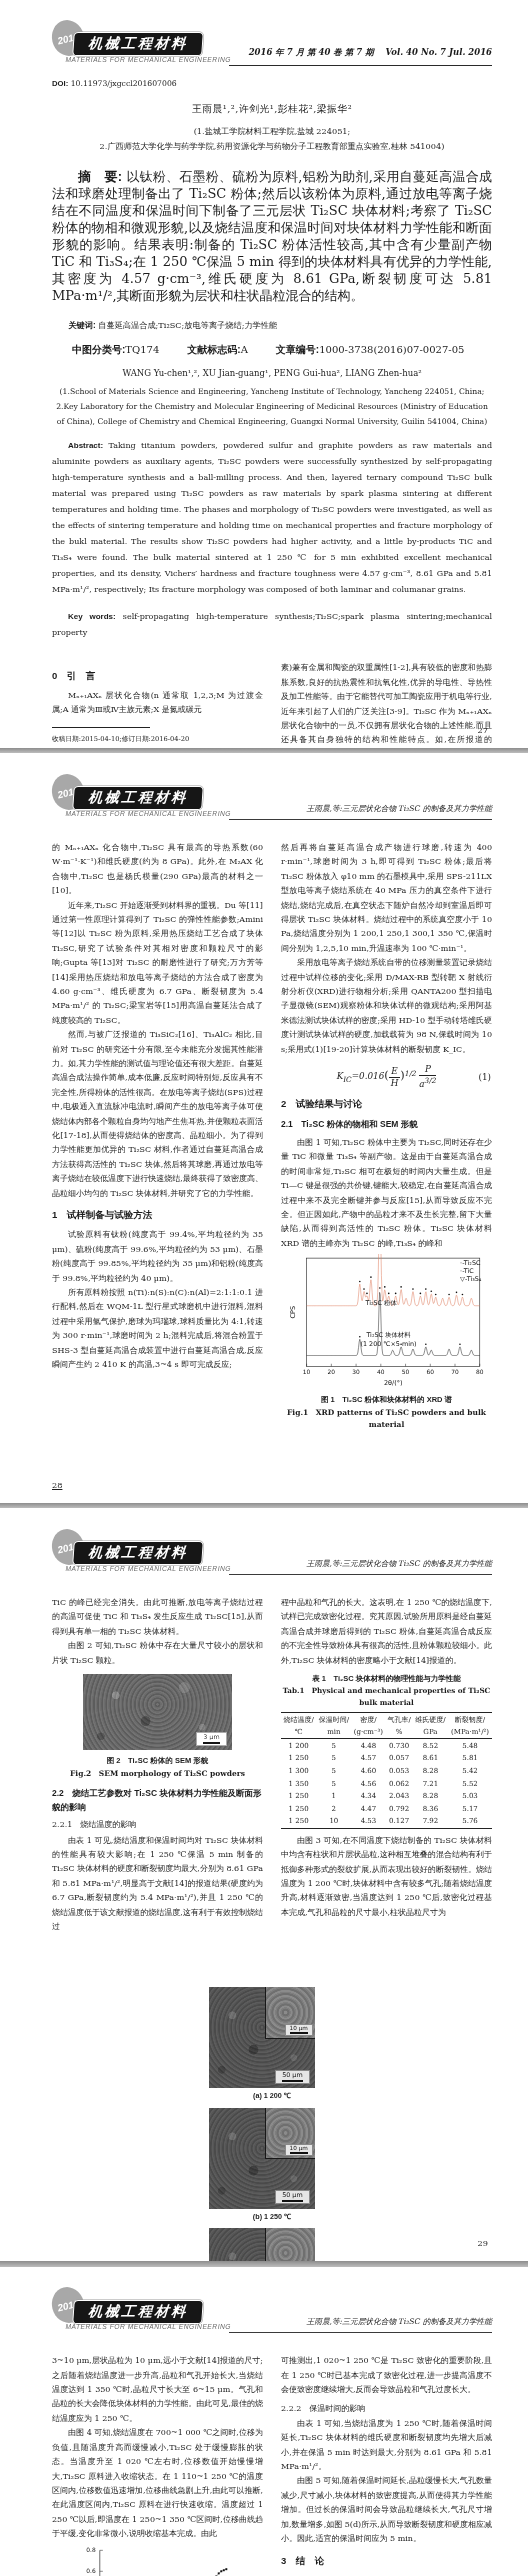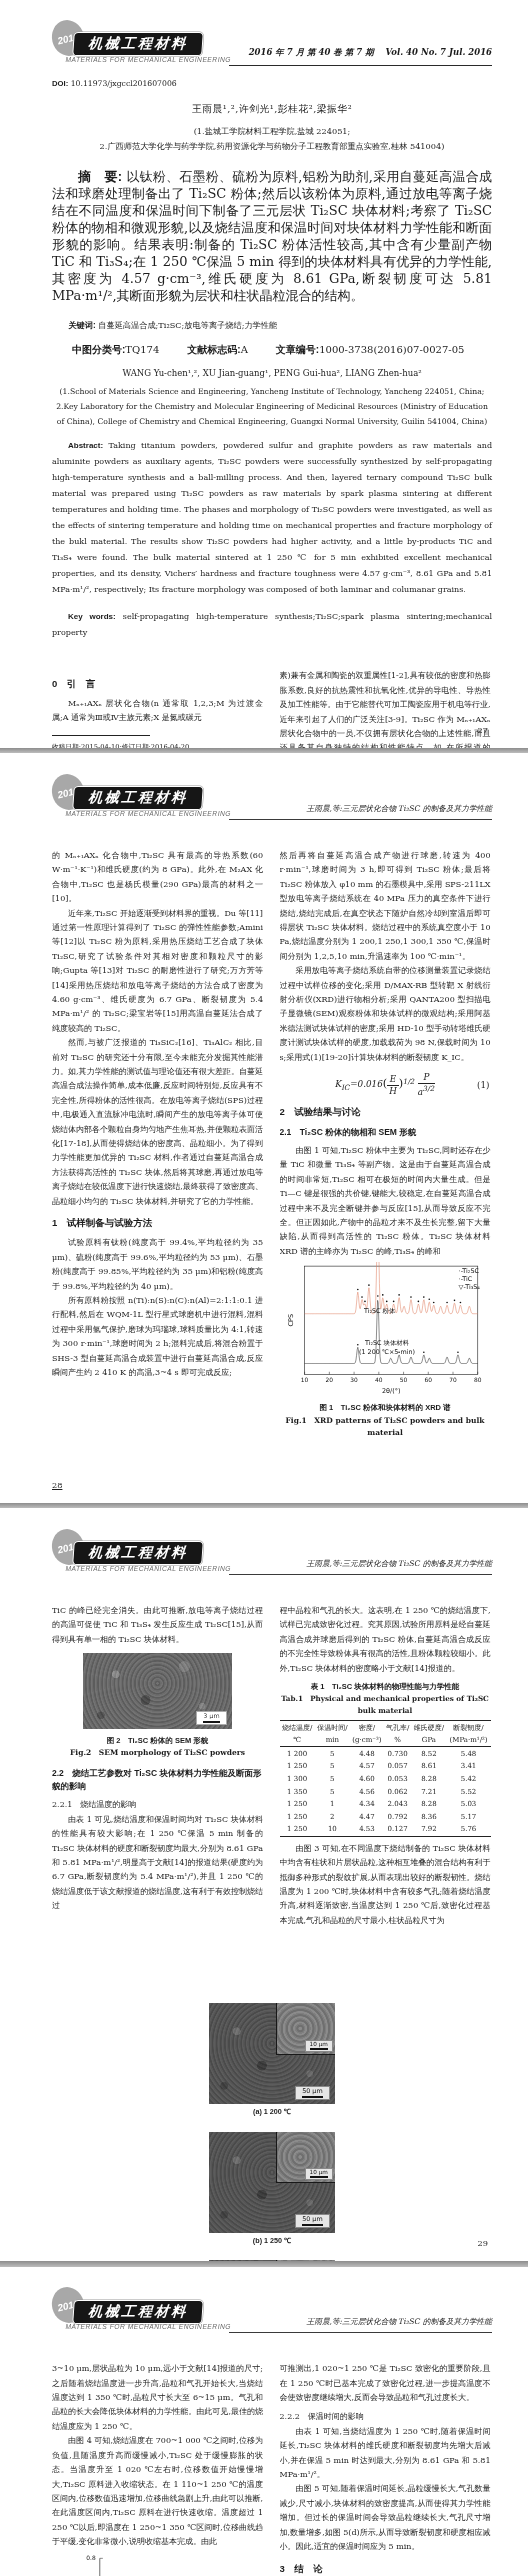--- a/index.html
+++ b/index.html
@@ -29,21 +29,21 @@
   .abstract b,.kwline b,.clcline b,.en-abstract b,.kwline-en b{font-family:"Liberation Sans",sans-serif;}
   .kwline{margin-top:2.1px;font-size:8.2px;line-height:16.5px;text-align:justify;}
   .clcline{margin-top:3.1px;font-size:10px;}
   .clcline .gap{display:inline-block;width:21.6px;}
   .en-title{margin-top:15.5px;text-align:center;font:bold 11.3px "DejaVu Serif",serif;}
   .en-authors{margin-top:11.3px;text-align:center;font-size:8.5px;}
   .en-affil{margin-top:6.2px;text-align:center;font-size:7.7px;line-height:15px;}
   .en-abstract{margin-top:9.3px;font-size:8px;line-height:16px;text-align:justify;}
   .kwline-en{margin-top:11px;font-size:8px;line-height:15.5px;text-align:justify;}
   
-  .cols{display:flex;gap:16.5px;margin-top:29px;}
+  .cols{display:flex;gap:16.5px;margin-top:21px;justify-content:space-between;}
   .col{width:211px;overflow:hidden;}
   .col p{margin:0;font-size:8px;line-height:14.4px;text-align:justify;}
   .ind{text-indent:2em;}
   .h1s{font:bold 9.5px "Liberation Sans",sans-serif;margin:8.2px 0 6.2px;}
   .h2s{font:bold 8.5px "Liberation Sans",sans-serif;margin:7.2px 0 4.1px;line-height:13.4px;}
   .h3s{font:8px "DejaVu Serif",serif;margin:5.2px 0 3.1px;}
   .pgno{position:absolute;bottom:13.4px;font-size:8.2px;}
   .pgno.r{right:40px;} .pgno.l{left:52px;text-decoration:underline;}
   
   .fnrule{width:98px;border-top:0.8px solid #222;margin:9.3px 0 5.2px;}
@@ -70,21 +70,21 @@
       background-color:#4f4f4f;}
   .sem.light{filter:brightness(1.25);}
   .sbar{position:absolute;right:5.2px;bottom:4.1px;background:#e6e6e6;color:#111;font:6.4px "DejaVu Sans",sans-serif;
       padding:0.5px 6.2px 1.5px;text-align:center;border:0.5px solid #888;}
   .sbar i{display:block;height:1.5px;background:#111;margin-top:1px;font-style:normal;}
   .inset{position:absolute;top:0;right:0;width:46%;height:50%;border-left:1px solid #181818;border-bottom:1px solid #181818;
       background:repeating-radial-gradient(circle at 40% 50%, #8b8b8b 0 1.5px, #6f6f6f 2.1px 3.6px, #7e7e7e 4.1px 5.2px);}
   .inset .sbar{right:2.1px;bottom:2.1px;padding:0 4.1px 1px;font-size:5.7px;}
   .figgrid{width:260px;margin:7.2px auto 0;display:flex;flex-wrap:wrap;gap:7.2px 8.2px;justify-content:center;}
   .figcell{width:126px;}
-  .figcell .sem{width:126px;height:101px;margin-top:8px;}
+  .figcell .sem{width:106px;height:101px;}
   .figlabel{text-align:center;font:bold 7.2px "Liberation Sans",sans-serif;margin-top:2.1px;}
   
   .tblcap{margin-top:5.2px;text-align:center;font:bold 7.5px "Liberation Sans",sans-serif;line-height:12px;}
   .tblcap-en{text-align:center;font:bold 7.2px "DejaVu Serif",serif;line-height:12px;margin-bottom:3.1px;}
   table.tbl{width:100%;border-collapse:collapse;font-size:7px;margin-top:2.1px;
       border-top:0.8px solid #222;border-bottom:0.8px solid #222;}
   table.tbl th{font-weight:normal;padding:1.5px 0.5px;text-align:center;}
   table.tbl thead tr:last-child th{border-bottom:0.6px solid #222;padding-bottom:2.6px;}
   table.tbl td{text-align:center;padding:2.3px 0.5px;}
 </style>
@@ -269,20 +269,21 @@
       <div class="logo-circle">2016</div>
       <div class="logo-banner">机械工程材料</div>
       <div class="logo-sub">MATERIALS  FOR  MECHANICAL  ENGINEERING</div>
     </div>
     <div class="rh-right">王雨晨,等:三元层状化合物 Ti₂SC 的制备及其力学性能</div>
   </header>
 
   <div class="cols" style="height:384px;">
     <div class="col">
       <p>TiC 的峰已经完全消失。由此可推断,放电等离子烧结过程的高温可促使 TiC 和 Ti₃S₄ 发生反应生成 Ti₂SC[15],从而得到具有单一相的 Ti₂SC 块体材料。</p>
+      <p class="ind">由图 2 可知,Ti₂SC 粉体中存在大量尺寸较小的层状和片状 Ti₂SC 颗粒。</p>
       <div class="sem light" style="width:149px;height:76px;margin:6.2px auto 0;">
         <div class="sbar"><span>3 μm</span><i></i></div>
       </div>
       <div class="figcap">图 2　Ti₂SC 粉体的 SEM 形貌</div>
       <div class="figcap-en">Fig.2　SEM morphology of Ti₂SC powders</div>
       <div class="h2s">2.2　烧结工艺参数对 Ti₂SC 块体材料力学性能及断面形貌的影响</div>
       <div class="h3s">2.2.1　烧结温度的影响</div>
       <p class="ind">由表 1 可见,烧结温度和保温时间均对 Ti₂SC 块体材料的性能具有较大影响;在 1 250 ℃保温 5 min 制备的 Ti₂SC 块体材料的硬度和断裂韧度均最大,分别为 8.61 GPa 和 5.81 MPa·m¹/²,明显高于文献[14]的报道结果(硬度约为 6.7 GPa,断裂韧度约为 5.4 MPa·m¹/²),并且 1 250 ℃的烧结温度低于该文献报道的烧结温度,这有利于有效控制烧结过</p>
     </div>
     <div class="col">
@@ -319,21 +320,21 @@
               <td>0.730</td>
               <td>8.52</td>
               <td>5.48</td>
             </tr>
           <tr>
               <td>1 250</td>
               <td>5</td>
               <td>4.57</td>
               <td>0.057</td>
               <td>8.61</td>
-              <td>3.41</td>
+              <td>5.81</td>
             </tr>
           <tr>
               <td>1 300</td>
               <td>5</td>
               <td>4.60</td>
               <td>0.053</td>
               <td>8.28</td>
               <td>5.42</td>
             </tr>
           <tr>

